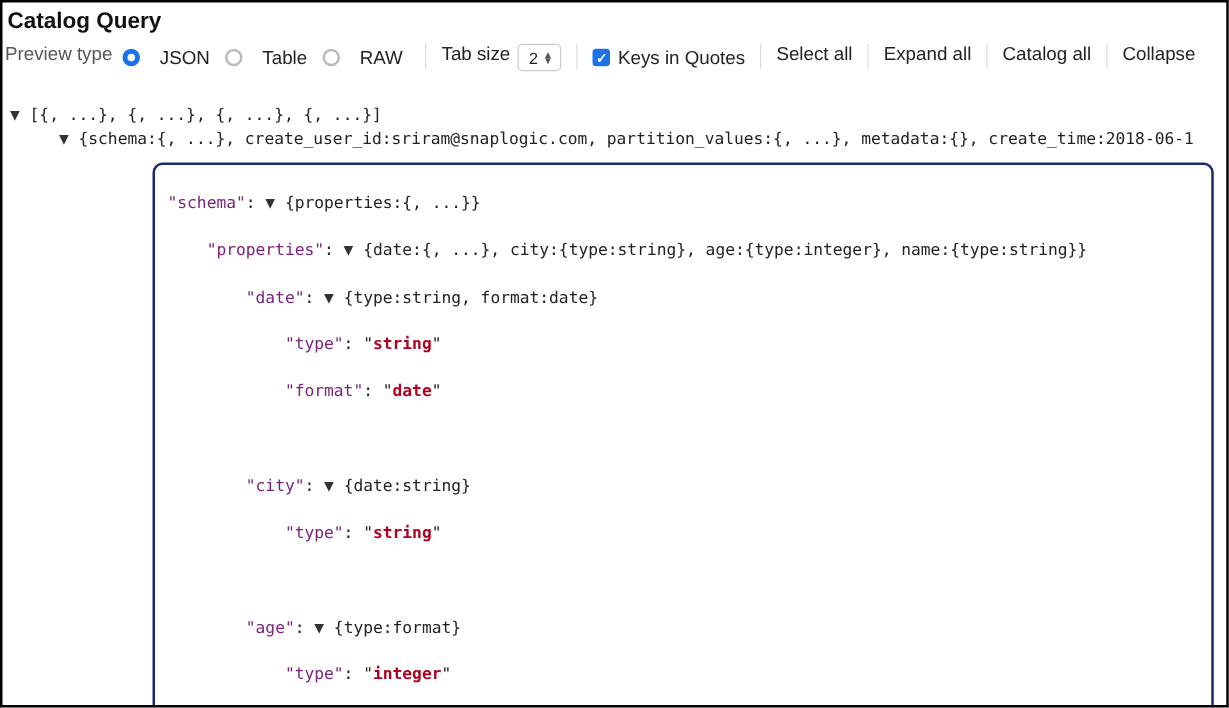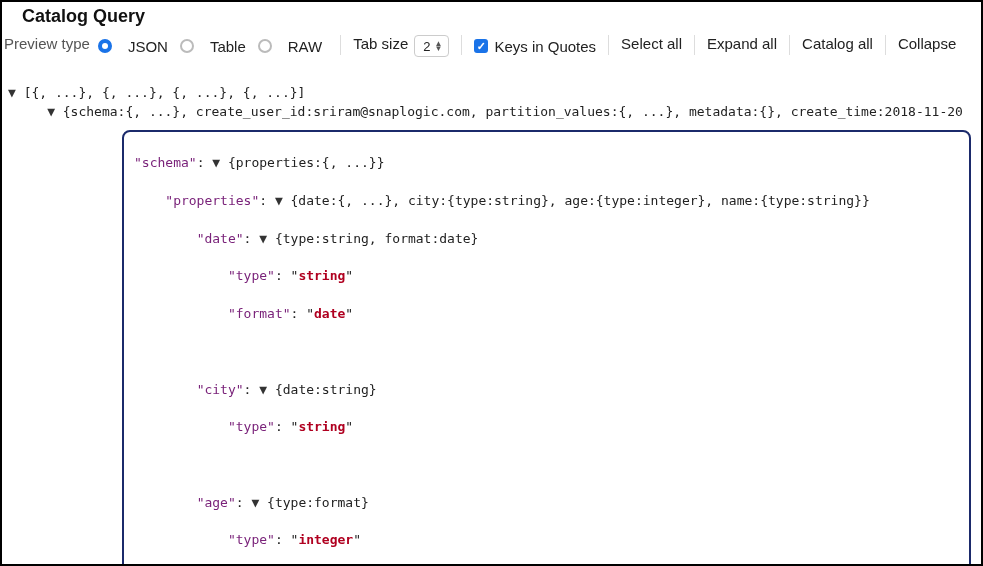--- a/index.html
+++ b/index.html
@@ -10,21 +10,20 @@
     font-size: 14px;
     background: #fff;
     width: 983px;
     height: 566px;
     overflow: hidden;
     border: 2px solid #000;
     position: relative;
   }
   .header {
     padding: 4px 4px 2px 4px;
-    margin-left: 16px;
   }
   .title {
     font-weight: 700;
     font-size: 18px;
     color: #111;
   }
   .toolbar {
     display: flex;
     gap: 6px;
     padding: 6px 2px 6px 2px;
@@ -174,21 +173,21 @@
   <span class="divider"></span>
   <span class="link-btn">Expand all</span>
   <span class="divider"></span>
   <span class="link-btn">Catalog all</span>
   <span class="divider"></span>
   <span class="link-btn">Collapse</span>
 </div>
 
 <div class="viewer">
 <span class="tri">▼ </span><span class="plain">[{, ...}, {, ...}, {, ...}, {, ...}]</span>
-<span class="plain">     </span><span class="tri">▼ </span><span class="plain">{schema:{, ...}, create_user_id:sriram@snaplogic.com, partition_values:{, ...}, metadata:{}, create_time:2018-11-20</span>
+<span class="plain">     </span><span class="tri">▼ </span><span class="plain">{schema:{, ...}, create_user_id:sriram@snaplogic.com, partition_values:{, ...}, metadata:{}, create_time:2018-06-1</span>
 </div>
 
 <div class="schemabox">
 <span class="row"><span class="key">"schema"</span><span class="plain">: </span><span class="tri">▼ </span><span class="plain">{properties:{, ...}}</span></span>
 <span class="row"><span class="plain">    </span><span class="key">"properties"</span><span class="plain">: </span><span class="tri">▼ </span><span class="plain">{date:{, ...}, city:{type:string}, age:{type:integer}, name:{type:string}}</span></span>
 <span class="row"><span class="plain">        </span><span class="key">"date"</span><span class="plain">: </span><span class="tri">▼ </span><span class="plain">{type:string, format:date}</span></span>
 <span class="row"><span class="plain">            </span><span class="key">"type"</span><span class="plain">: </span><span class="plain">"</span><span class="strval">string</span><span class="plain">"</span></span>
 <span class="row"><span class="plain">            </span><span class="key">"format"</span><span class="plain">: </span><span class="plain">"</span><span class="strval">date</span><span class="plain">"</span></span>
 <span class="row"> </span>
 <span class="row"><span class="plain">        </span><span class="key">"city"</span><span class="plain">: </span><span class="tri">▼ </span><span class="plain">{date:string}</span></span>

